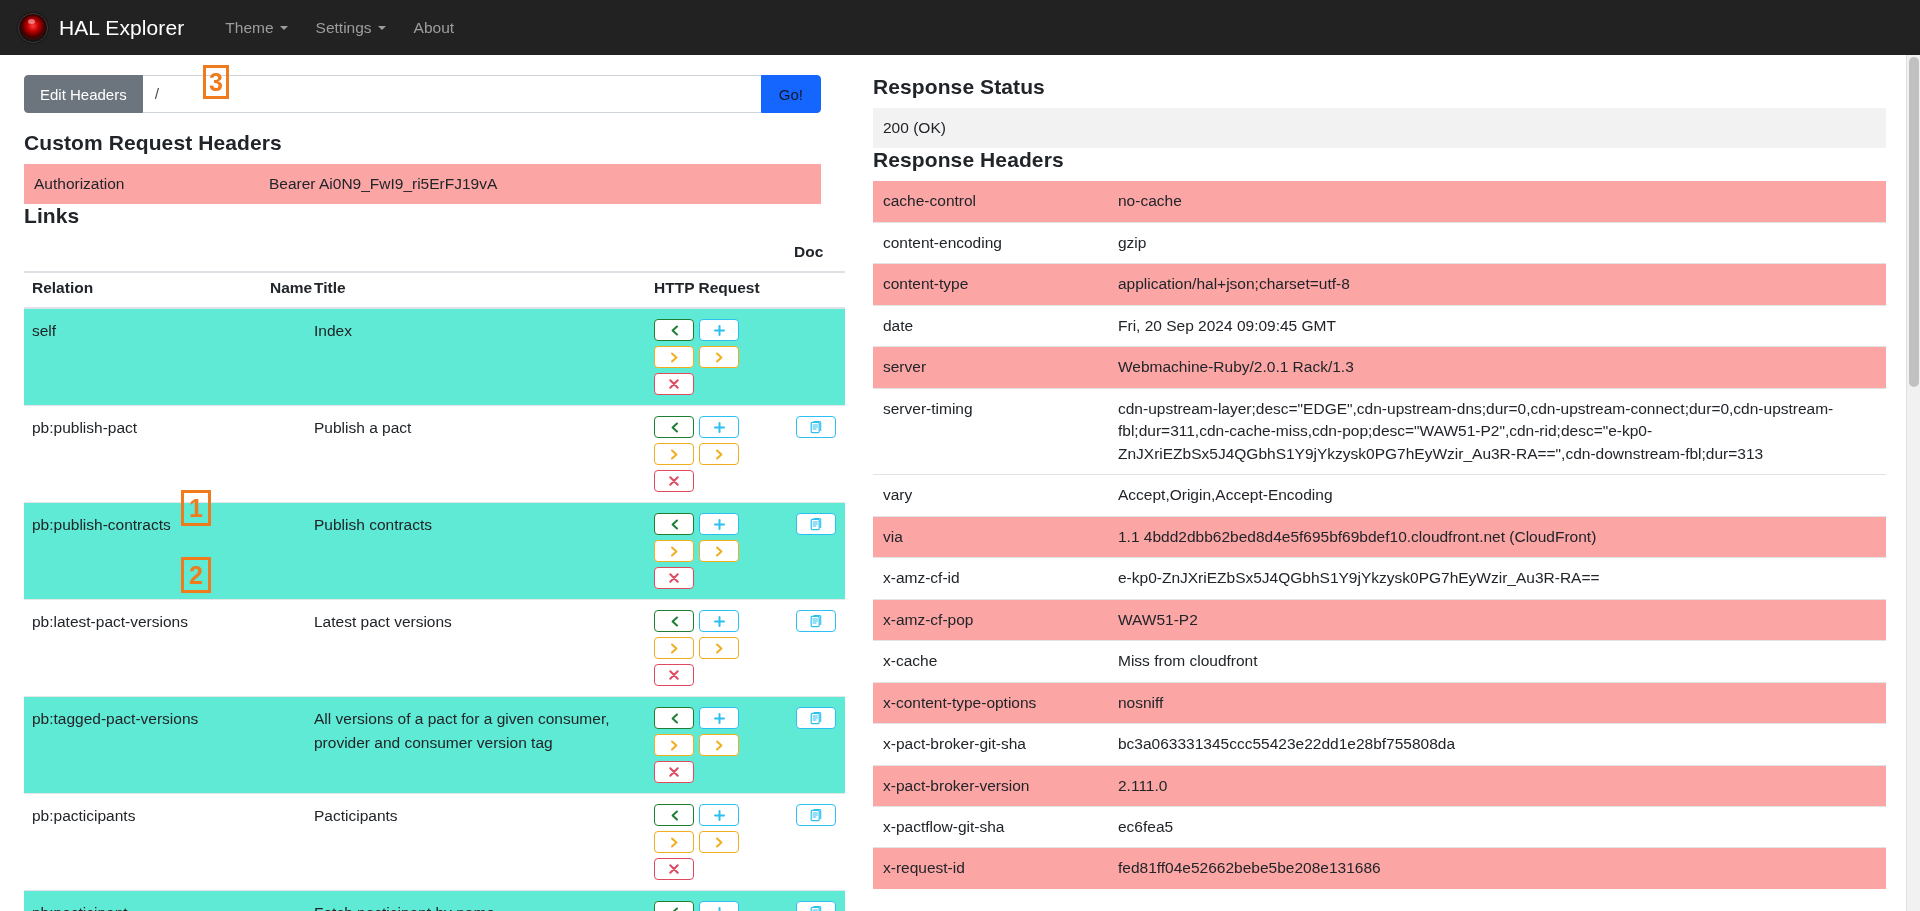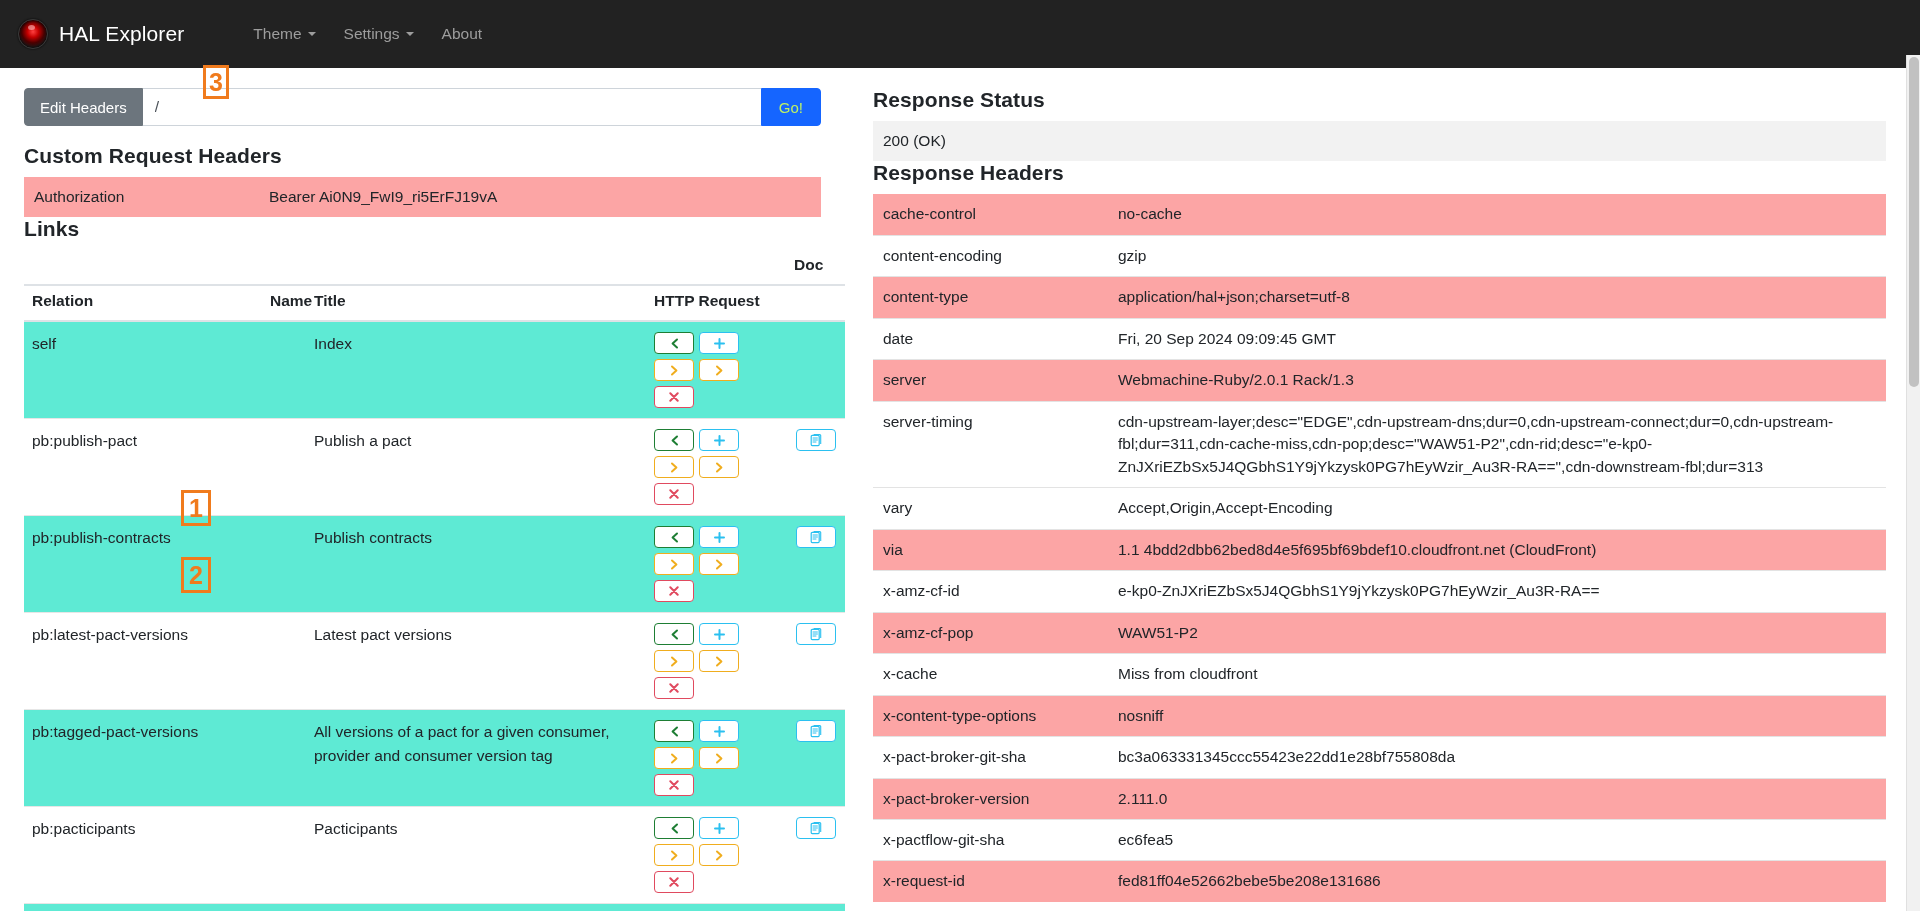--- a/index.html
+++ b/index.html
@@ -7,26 +7,25 @@
     margin: 0; padding: 0;
     width: 1920px; height: 911px;
     overflow: hidden;
     background: #ffffff;
     font-family: "Liberation Sans", sans-serif;
   }
   body { position: relative; }
 
   
   .navbar {
-    height: 68px;
+    height: 55px;
     background: #222222;
     display: flex;
     align-items: center;
     padding: 0 18px;
-    gap: 28px;
   }
   .brand {
     display: flex;
     align-items: center;
     gap: 11px;
     margin-right: 28px;
   }
   .hal-eye {
     width: 30px; height: 30px;
     border-radius: 50%;
@@ -114,21 +113,21 @@
     border-right: none;
     font-size: 15.5px;
     padding: 0 12px;
     color: #495057;
     outline: none;
     font-family: inherit;
     background: #fff;
   }
   .btn-go {
     background: #1565ff;
-    color: #bef264;
+    color: #0f172a;
     border: 1px solid #1565ff;
     border-radius: 0 4px 4px 0;
     font-size: 15px;
     padding: 0 17px;
     cursor: pointer;
     font-family: inherit;
   }
 
   
   h2.section {

